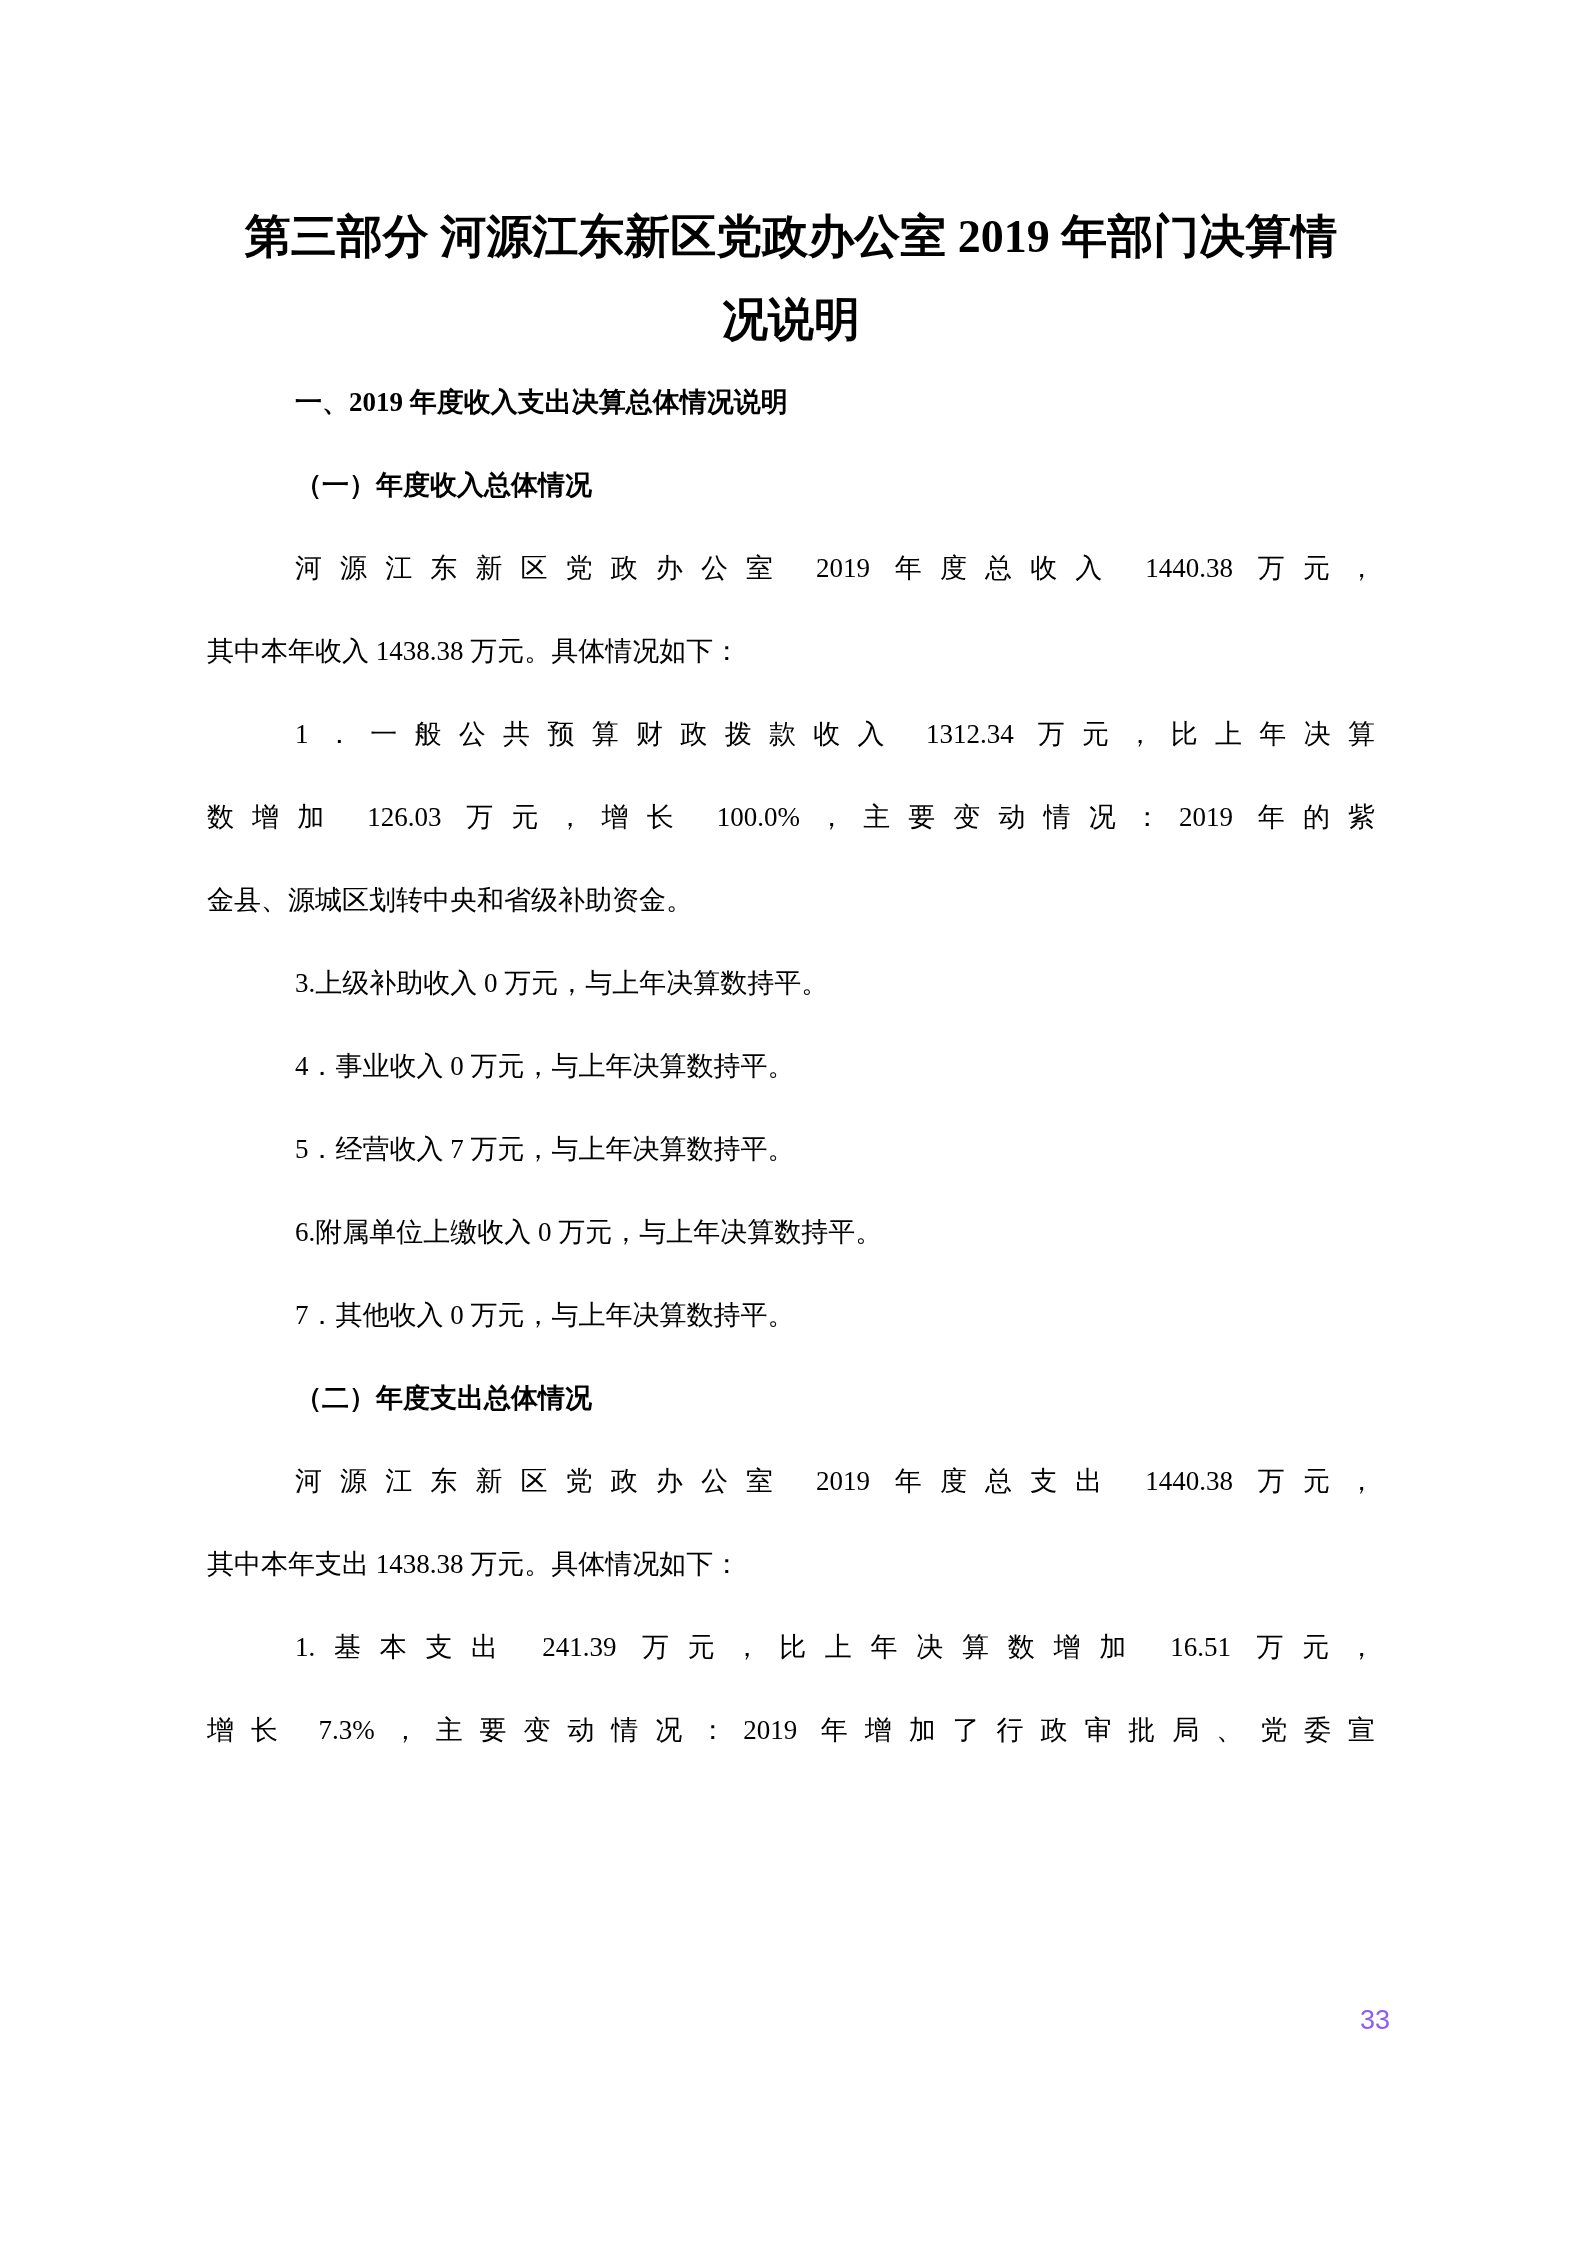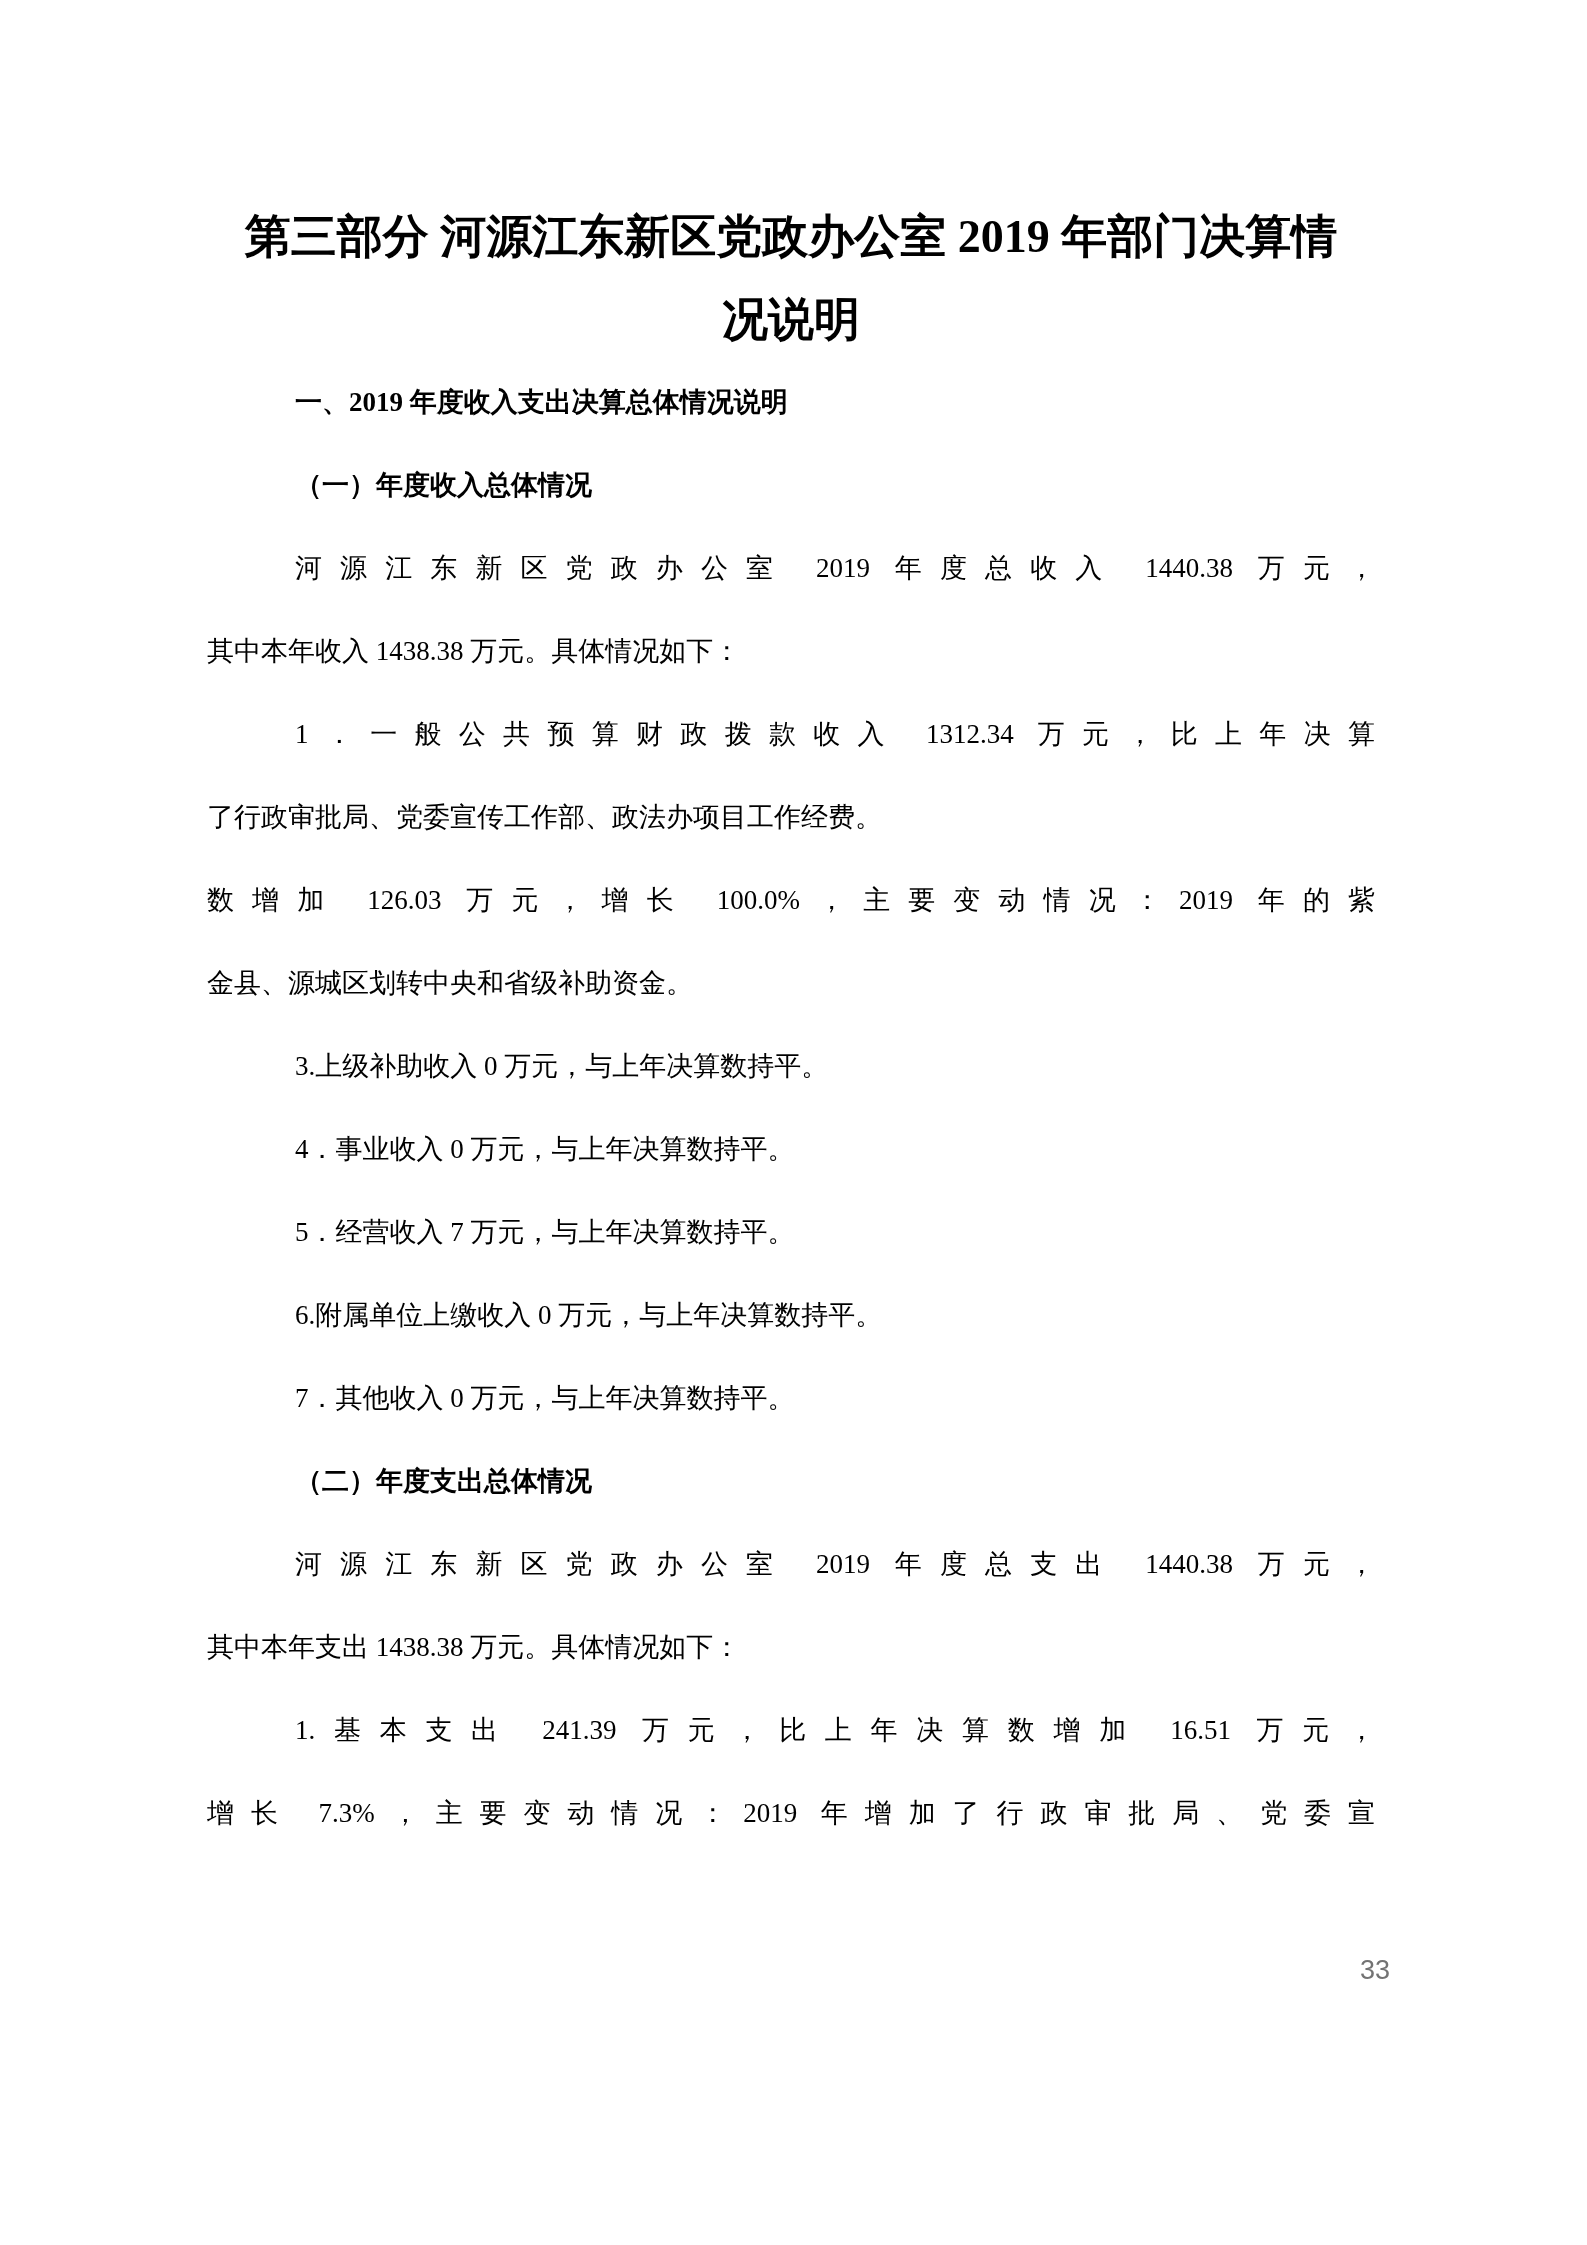--- a/index.html
+++ b/index.html
@@ -40,46 +40,45 @@
   }
   .indent {
     text-indent: 88px;
   }
   .justify {
     text-align: justify;
     text-align-last: justify;
   }
   .page-number {
     position: absolute;
-    top: 1950px;
+    top: 2000px;
     right: 197px;
     font-family: "Liberation Sans", "DejaVu Sans", sans-serif;
     font-size: 27px;
     line-height: 40px;
-    color: #737373;
+    color: #8b5cf6;
   }
 </style>
 </head>
 <body>
 
 <div class="page">
   <div class="content">
 
     <div class="line title">第三部分 河源江东新区党政办公室 2019 年部门决算情</div>
     <div class="line title">况说明</div>
 
     <div class="line heading indent">一、2019 年度收入支出决算总体情况说明</div>
 
     <div class="line heading indent">（一）年度收入总体情况</div>
 
     <div class="line indent justify">河源江东新区党政办公室 2019 年度总收入 1440.38 万元，</div>
     <div class="line">其中本年收入 1438.38 万元。具体情况如下：</div>
 
     <div class="line indent justify">1．一般公共预算财政拨款收入 1312.34 万元，比上年决算</div>
-    <div class="line">了行政审批局、党委宣传工作部、政法办项目工作经费。</div>
 
     <div class="line justify">数增加 126.03 万元，增长 100.0%，主要变动情况：2019 年的紫</div>
     <div class="line">金县、源城区划转中央和省级补助资金。</div>
 
     <div class="line indent">3.上级补助收入 0 万元，与上年决算数持平。</div>
     <div class="line indent">4．事业收入 0 万元，与上年决算数持平。</div>
     <div class="line indent">5．经营收入 7 万元，与上年决算数持平。</div>
     <div class="line indent">6.附属单位上缴收入 0 万元，与上年决算数持平。</div>
     <div class="line indent">7．其他收入 0 万元，与上年决算数持平。</div>
 

